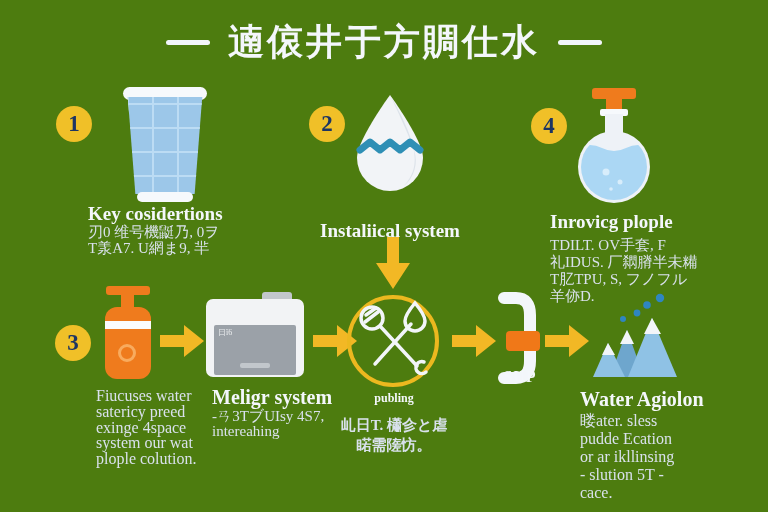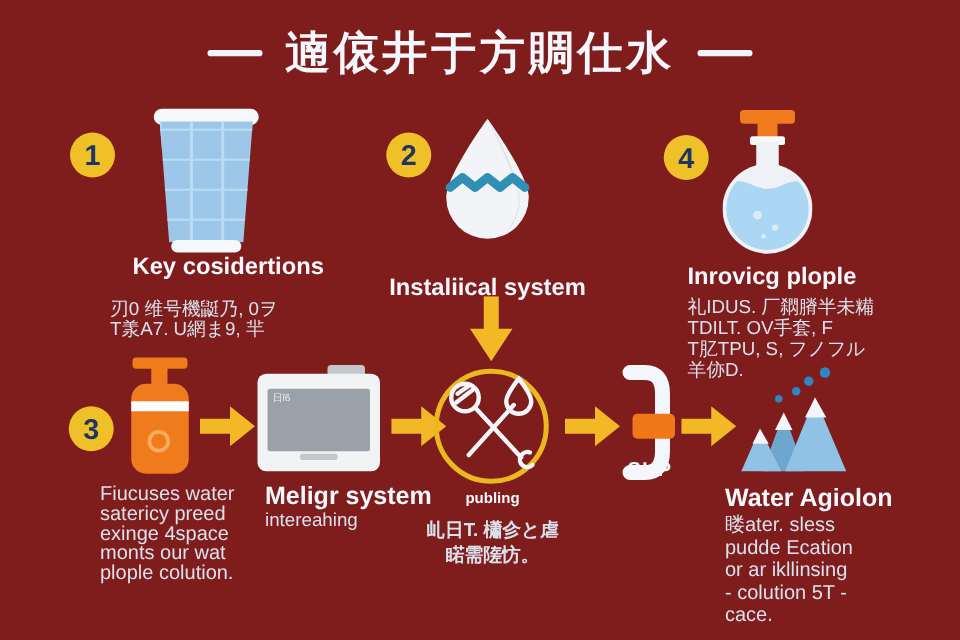--- a/index.html
+++ b/index.html
@@ -1,19 +1,19 @@
 <!DOCTYPE html>
 <html><head>
 <meta charset="utf-8">
 <style>
   html,body{margin:0;padding:0;background:#10203f;}
   .canvas{
     position:relative;width:768px;height:512px;overflow:hidden;
-    background:#7f1d1d;
-    font-family:Liberation Sans, sans-serif;
+    background:#4d7c0f;
+    font-family:Liberation Serif, serif;
     color:#e8eef7;
   }
   
   .title-row{position:absolute;top:16px;left:0;right:0;height:52px;
     display:flex;align-items:center;justify-content:center;gap:18px;}
   .title-dash{width:44px;height:5px;background:#f2f5fa;border-radius:3px;}
   .title-text{font-size:36px;font-weight:700;letter-spacing:3px;color:#f4f7fb;}
   
   .badge{position:absolute;width:36px;height:36px;border-radius:50%;
     background:#f0c028;color:#1d3563;font-size:23px;font-weight:700;
@@ -38,21 +38,21 @@
   .bottle{position:absolute;left:105px;top:286px;width:48px;height:94px;}
   .bottle .pump-bar{position:absolute;left:1px;top:0;width:44px;height:9px;background:#ef7b1d;border-radius:3px;}
   .bottle .pump-stem{position:absolute;left:16px;top:7px;width:13px;height:16px;background:#ef7b1d;}
   .bottle .bbody{position:absolute;left:0;top:21px;width:46px;height:72px;background:#ef7b1d;border-radius:12px;}
   .bottle .stripe{position:absolute;left:0;top:35px;width:46px;height:8px;background:#fbfcfd;}
   .bottle .emblem{position:absolute;left:13px;top:58px;width:18px;height:18px;border:3px solid #f8ab5e;border-radius:50%;box-sizing:border-box;}
   
   .monitor{position:absolute;left:206px;top:292px;width:108px;height:86px;}
   .monitor .tab{position:absolute;left:56px;top:0;width:30px;height:12px;background:#c2c7cc;border-radius:3px;}
   .monitor .mbody{position:absolute;left:0;top:7px;width:98px;height:78px;background:#f2f3f5;border-radius:7px;}
-  .monitor .screen{position:absolute;left:8px;top:19px;width:82px;height:50px;background:#9ba1a8;border-radius:2px;
+  .monitor .screen{position:absolute;left:8px;top:33px;width:82px;height:50px;background:#9ba1a8;border-radius:2px;
     color:#eceef0;font-size:8px;padding:2px 0 0 4px;box-sizing:border-box;}
   .monitor .slot{position:absolute;left:34px;top:71px;width:30px;height:5px;background:#c2c7cc;border-radius:2px;}
   
   .clamp{position:absolute;left:506px;top:331px;width:34px;height:20px;background:#f07818;border-radius:4px;}
   
   .abs{position:absolute;}
 </style>
 </head>
 <body>
 
@@ -67,22 +67,22 @@
   <div class="badge" style="left:56px;top:106px;">1</div>
   <div class="badge" style="left:309px;top:106px;">2</div>
   <div class="badge" style="left:531px;top:108px;">4</div>
   <div class="badge" style="left:55px;top:325px;">3</div>
 
   <div class="glass">
     <div class="rim"></div>
     <div class="gbody"></div>
     <div class="gbase"></div>
   </div>
-  <div class="heading" style="left:88px;top:203px;margin-left:18px;">Key cosidertions</div>
-  <div class="sub" style="left:88px;top:240px;">
+  <div class="heading" style="left:88px;top:203px;">Key cosidertions</div>
+  <div class="sub" style="left:88px;top:224px;">
     <div class="line">刃0 维号機鼮乃, 0ヲ</div>
     <div class="line">T羕A7. U網ま9, 羋</div>
   </div>
 
   <svg class="abs" style="left:348px;top:92px;" width="84" height="100" viewBox="0 0 84 100">
     <path d="M42,3 C42,3 9,48 9,66 a33,33 0 0 0 66,0 C75,48 42,3 42,3 Z" fill="#f2f4f7"></path>
     <path d="M42,3 C42,3 60,40 66,58 a33,33 0 0 1 -10,36 C70,78 75,60 42,3 Z" fill="#dde3ea"></path>
     <polyline points="12,58 22,50 32,58 42,50 52,58 62,50 72,58" fill="none" stroke="#2f8fb5" stroke-width="7" stroke-linejoin="round" stroke-linecap="round"></polyline>
   </svg>
   <div class="heading centered" style="left:305px;top:220px;width:170px;">Instaliical system</div>
@@ -101,53 +101,54 @@
       </clipPath>
     <g clip-path="url(#bulbclip)">
       <path d="M0,60 Q12,54 24,60 T48,60 T72,60 V116 H0 Z" fill="#abd7f4"></path>
       <circle cx="28" cy="84" r="3.5" fill="#d8edfb"></circle>
       <circle cx="42" cy="94" r="2.5" fill="#d8edfb"></circle>
       <circle cx="33" cy="101" r="1.8" fill="#d8edfb"></circle>
     </g>
   </svg>
   <div class="heading" style="left:550px;top:211px;">Inrovicg plople</div>
   <div class="sub" style="left:550px;top:237px;line-height:17px;">
+    <div class="line">TDILT. OV手套, F</div>
     <div class="line">礼IDUS. 厂閷膌半未糒</div>
-    <div class="line">TDILT. OV手套, F</div>
     <div class="line">T肊TPU, S, フノフル</div>
     <div class="line">羊㑊D.</div>
   </div>
 
   <div class="bottle">
     <div class="pump-bar"></div>
     <div class="pump-stem"></div>
     <div class="bbody"></div>
     <div class="stripe"></div>
     <div class="emblem"></div>
   </div>
-  <div class="sub" style="left:80px;top:388px;font-size:16px;line-height:15.8px;">
+  <div class="sub" style="left:96px;top:388px;font-size:16px;line-height:15.8px;">
     <div class="line">Fiucuses water</div>
     <div class="line">satericy preed</div>
     <div class="line">exinge 4space</div>
-    <div class="line">monts our wat</div>
+    <div class="line">system our wat</div>
     <div class="line">plople colution.</div>
   </div>
 
   <svg class="abs" style="left:160px;top:323px;" width="44" height="36" viewBox="0 0 44 36">
     <polygon points="0,12 24,12 24,2 44,18 24,34 24,24 0,24" fill="#f2b825"></polygon>
   </svg>
 
   <div class="monitor">
     <div class="tab"></div>
     <div class="mbody"></div>
     <div class="screen"><span>日ǐ6</span></div>
     <div class="slot"></div>
   </div>
   <div class="heading" style="left:212px;top:386px;font-size:20px;">Meligr system</div>
   <div class="sub" style="left:212px;top:409px;line-height:15px;">
+    <div class="line">-ㄢ3TブUIsy 4S7,</div>
     <div class="line">intereahing</div>
   </div>
 
   <svg class="abs" style="left:313px;top:323px;" width="44" height="36" viewBox="0 0 44 36">
     <polygon points="0,12 24,12 24,2 44,18 24,34 24,24 0,24" fill="#f2b825"></polygon>
   </svg>
 
   <svg class="abs" style="left:345px;top:293px;" width="96" height="96" viewBox="0 0 96 96">
     <circle cx="48" cy="48" r="44" fill="none" stroke="#ecb81f" stroke-width="4"></circle>
     <g stroke="#f2f5f9" stroke-width="3.5" fill="none" stroke-linecap="round">
@@ -190,17 +191,17 @@
     <polygon points="5,89 20,55 37,89" fill="#8fc2e5"></polygon>
     <polygon points="20,55 14,67 27,67" fill="#f2f5f9"></polygon>
     <polygon points="40,89 64,30 89,89" fill="#8fc2e5"></polygon>
     <polygon points="64,30 56,46 73,46" fill="#f2f5f9"></polygon>
   </svg>
   <div class="heading" style="left:580px;top:388px;font-size:20px;">Water Agiolon</div>
   <div class="sub" style="left:580px;top:412px;font-size:16px;line-height:18px;">
     <div class="line">䁖ater. sless</div>
     <div class="line">pudde Ecation</div>
     <div class="line">or ar ikllinsing</div>
-    <div class="line">- colution 5T -</div>
+    <div class="line">- slution 5T -</div>
     <div class="line">cace.</div>
   </div>
 
 </div>
 
 </body></html>

